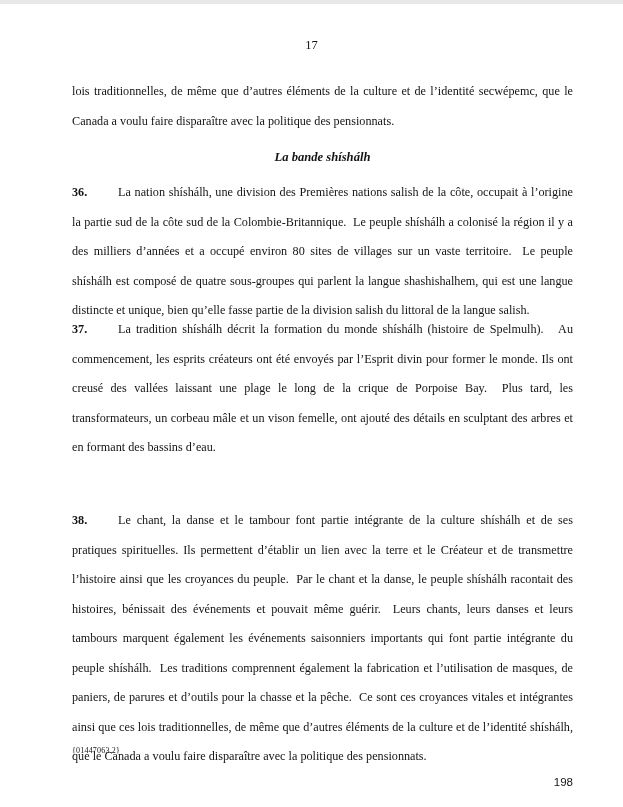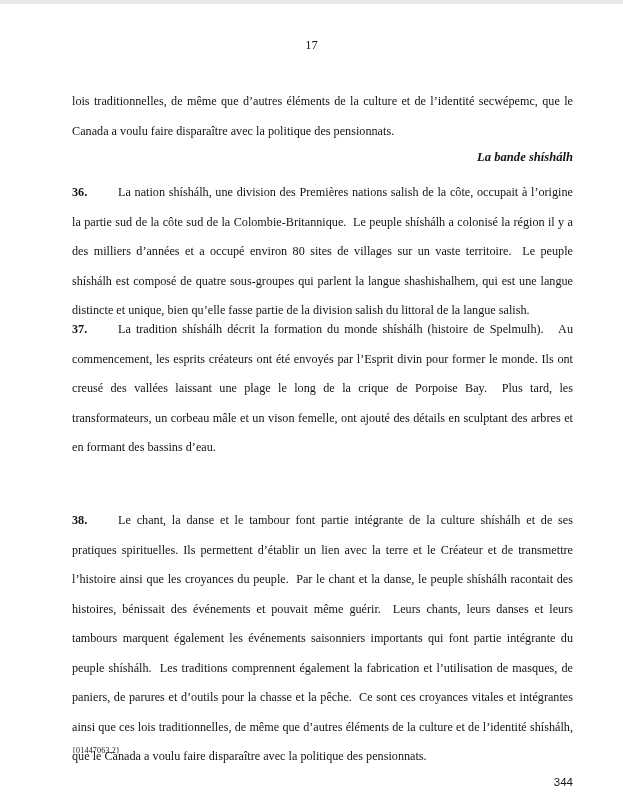--- a/index.html
+++ b/index.html
@@ -29,26 +29,26 @@
   .block {
     position: absolute;
     left: 72px;
     right: 50px;
     font-size: 12.2px;
     line-height: 29.5px;
     text-align: justify;
     white-space: pre-wrap;
     margin: 0;
   }
-  .block.continuation { top: 83px; }
+  .block.continuation { top: 73px; }
   .block.heading {
     top: 139px;
     font-weight: bold;
     font-style: italic;
-    text-align: right;
+    text-align: center;
     font-size: 12.6px;
   }
   .block.para-36 { top: 174px; }
   .block.para-37 { top: 311px; }
   .block.para-38 { top: 502px; }
   .pnum {
     display: inline-block;
     width: 46px;
     white-space: nowrap;
     font-weight: bold;
@@ -84,15 +84,15 @@
   <h3 class="block heading">La bande shíshálh</h3>
 
   <p class="block para-36"><span class="pnum">36.</span><span>La nation shíshálh, une division des Premières nations salish de la côte, occupait à l’origine la partie sud de la côte sud de la Colombie-Britannique.  Le peuple shíshálh a colonisé la région il y a des milliers d’années et a occupé environ 80 sites de villages sur un vaste territoire.  Le peuple shíshálh est composé de quatre sous-groupes qui parlent la langue shashishalhem, qui est une langue distincte et unique, bien qu’elle fasse partie de la division salish du littoral de la langue salish.</span></p>
 
   <p class="block para-37"><span class="pnum">37.</span><span>La tradition shíshálh décrit la formation du monde shíshálh (histoire de Spelmulh).   Au commencement, les esprits créateurs ont été envoyés par l’Esprit divin pour former le monde. Ils ont creusé des vallées laissant une plage le long de la crique de Porpoise Bay.  Plus tard, les transformateurs, un corbeau mâle et un vison femelle, ont ajouté des détails en sculptant des arbres et en formant des bassins d’eau.</span></p>
 
   <p class="block para-38"><span class="pnum">38.</span><span>Le chant, la danse et le tambour font partie intégrante de la culture shíshálh et de ses pratiques spirituelles. Ils permettent d’établir un lien avec la terre et le Créateur et de transmettre l’histoire ainsi que les croyances du peuple.  Par le chant et la danse, le peuple shíshálh racontait des histoires, bénissait des événements et pouvait même guérir.  Leurs chants, leurs danses et leurs tambours marquent également les événements saisonniers importants qui font partie intégrante du peuple shíshálh.  Les traditions comprennent également la fabrication et l’utilisation de masques, de paniers, de parures et d’outils pour la chasse et la pêche.  Ce sont ces croyances vitales et intégrantes ainsi que ces lois traditionnelles, de même que d’autres éléments de la culture et de l’identité shíshálh, que le Canada a voulu faire disparaître avec la politique des pensionnats.</span></p>
 
   <div class="footer-doc-id">{01447063.2}</div>
 
-  <div class="footer-page-number">344</div>
+  <div class="footer-page-number">198</div>
 
 </div>
 
 </body></html>

